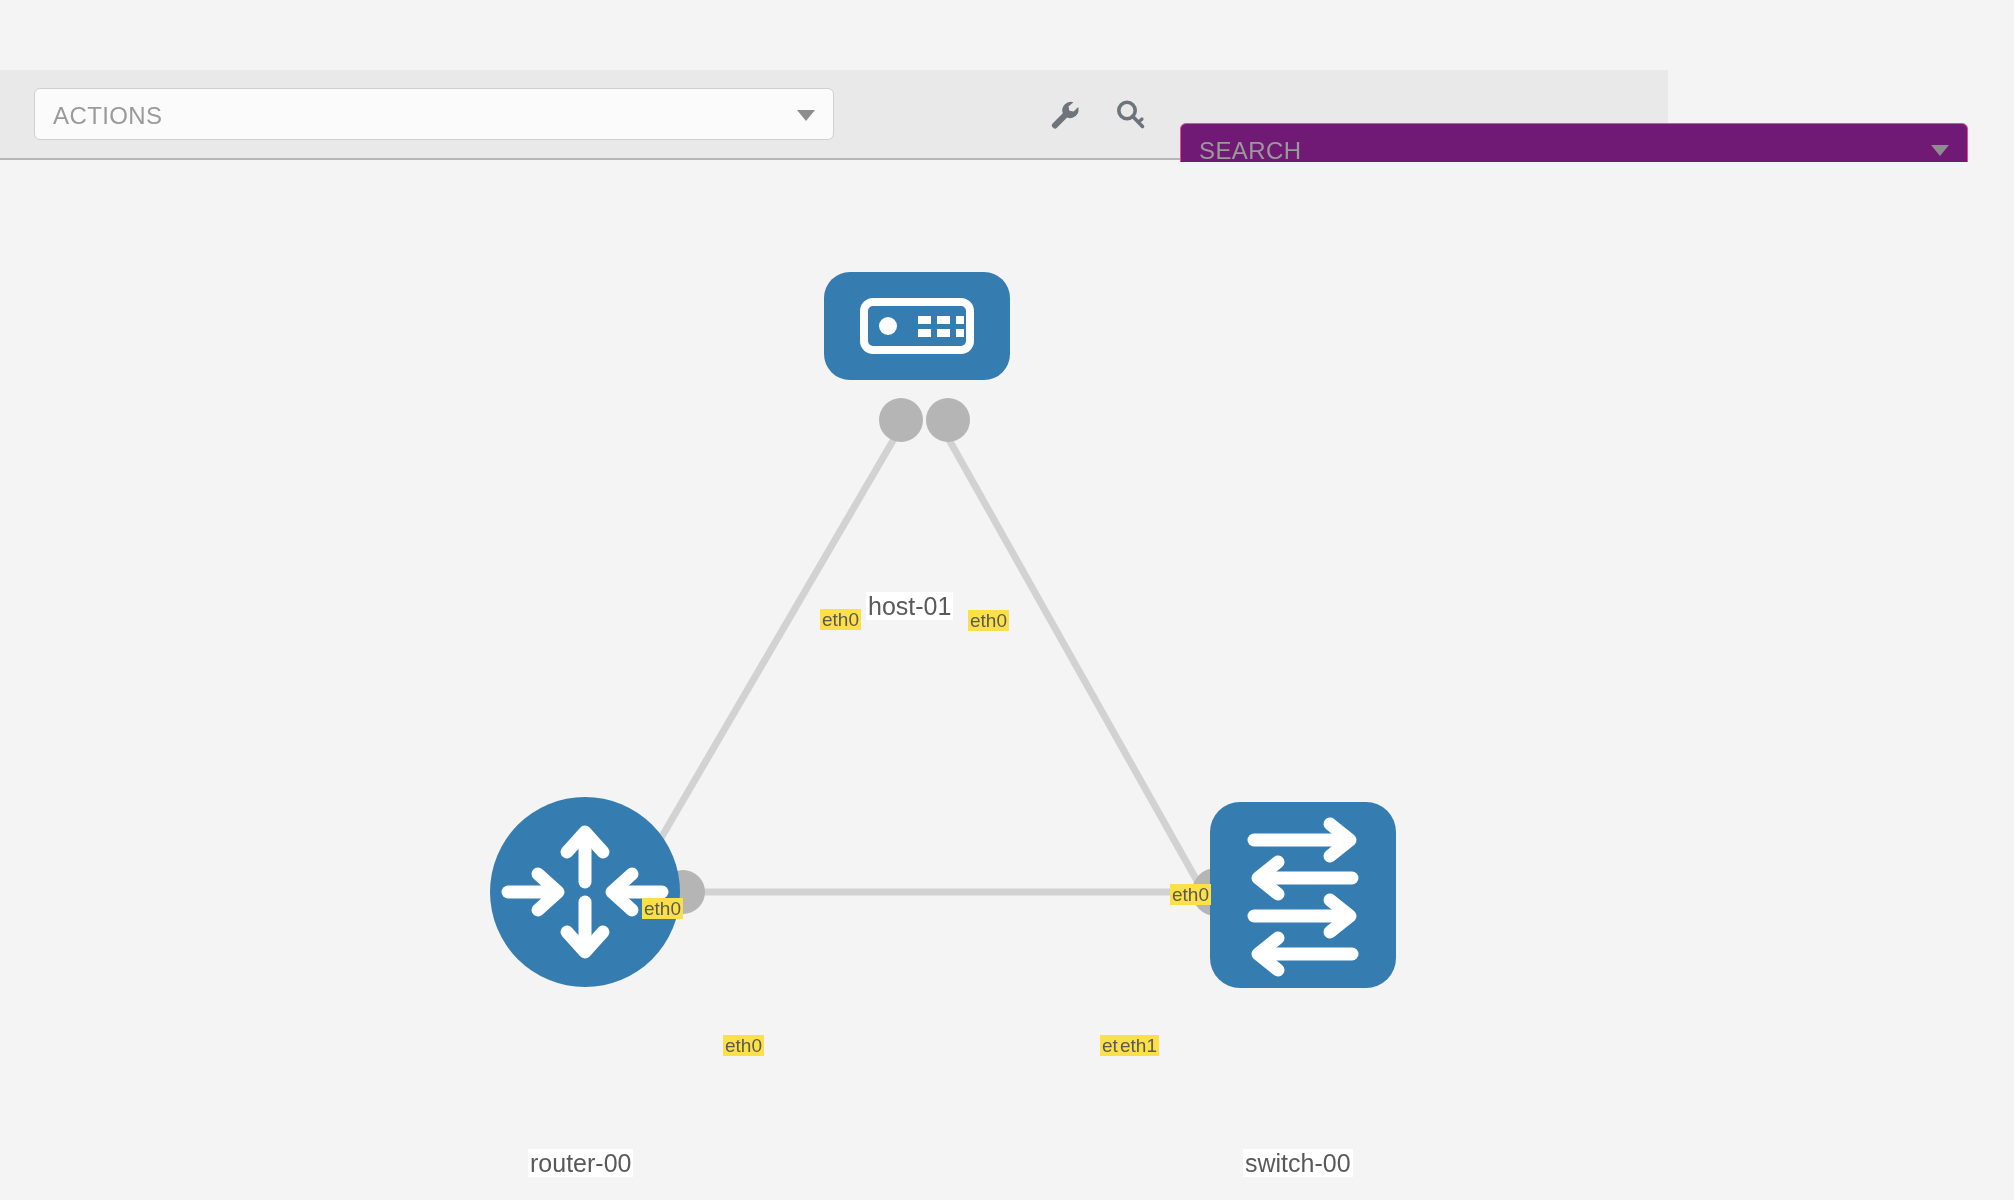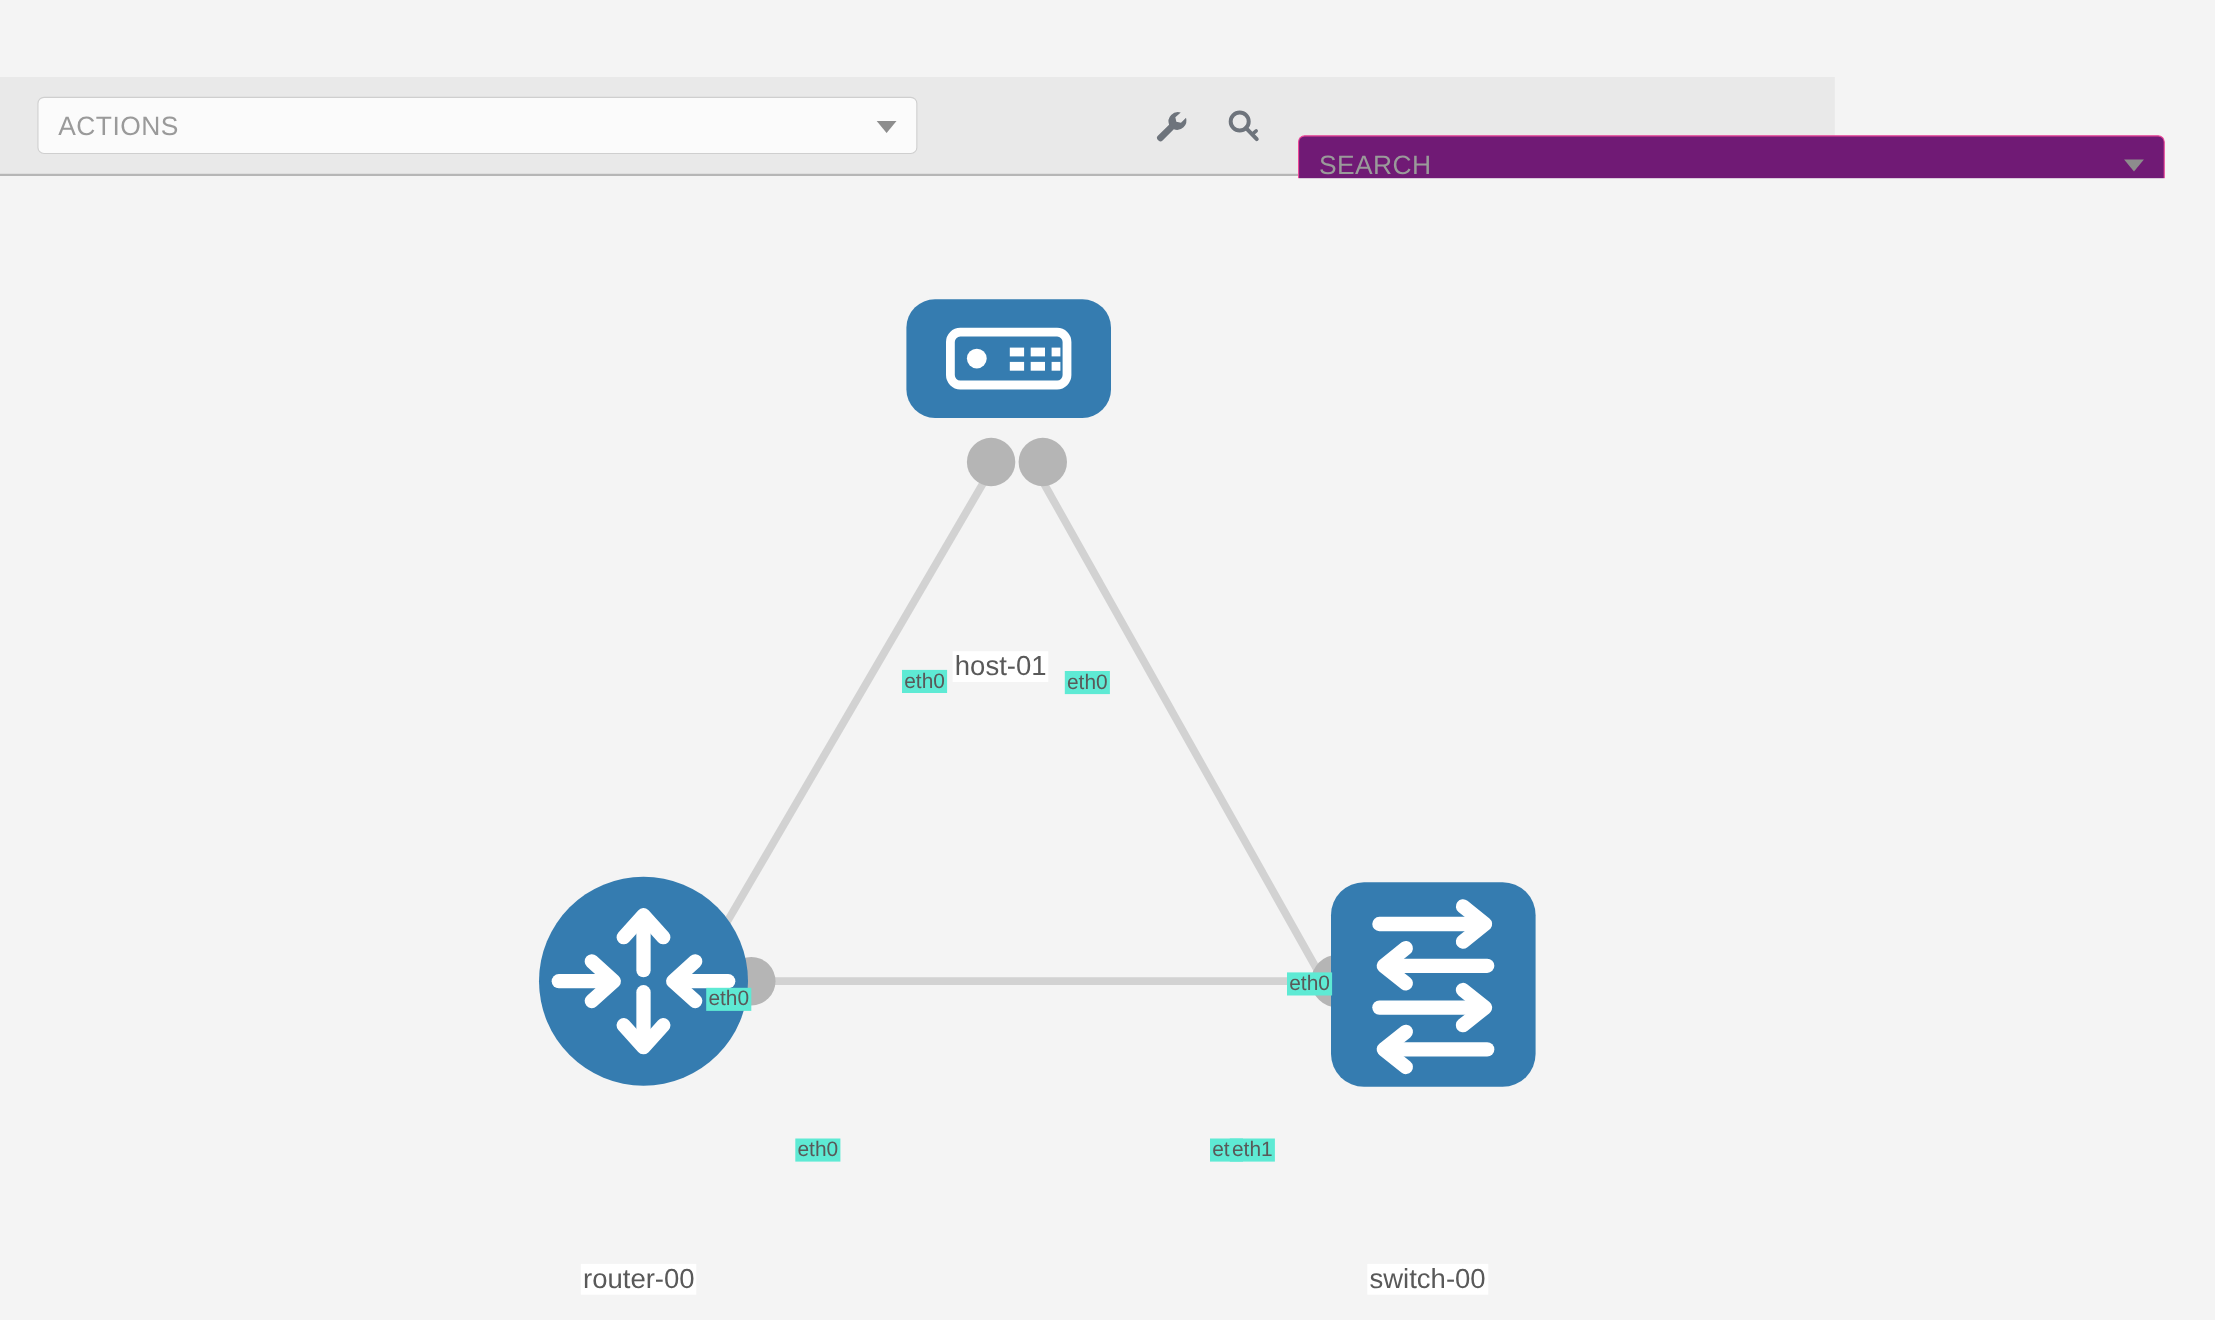--- a/index.html
+++ b/index.html
@@ -147,21 +147,21 @@
     position: absolute;
     background: #ffffff;
     color: #595959;
     font-size: 25px;
     white-space: nowrap;
     padding: 0 2px;
     line-height: 1.12;
   }
   .iface-label {
     position: absolute;
-    background: #5eead4;
+    background: #fde047;
     color: #595959;
     font-size: 19px;
     white-space: nowrap;
     padding: 0 2px;
     line-height: 1.12;
   }
 
   .node-hit {
     position: absolute;
     cursor: pointer;

